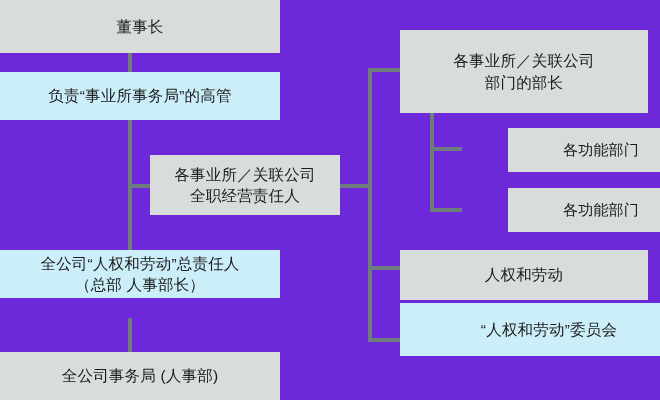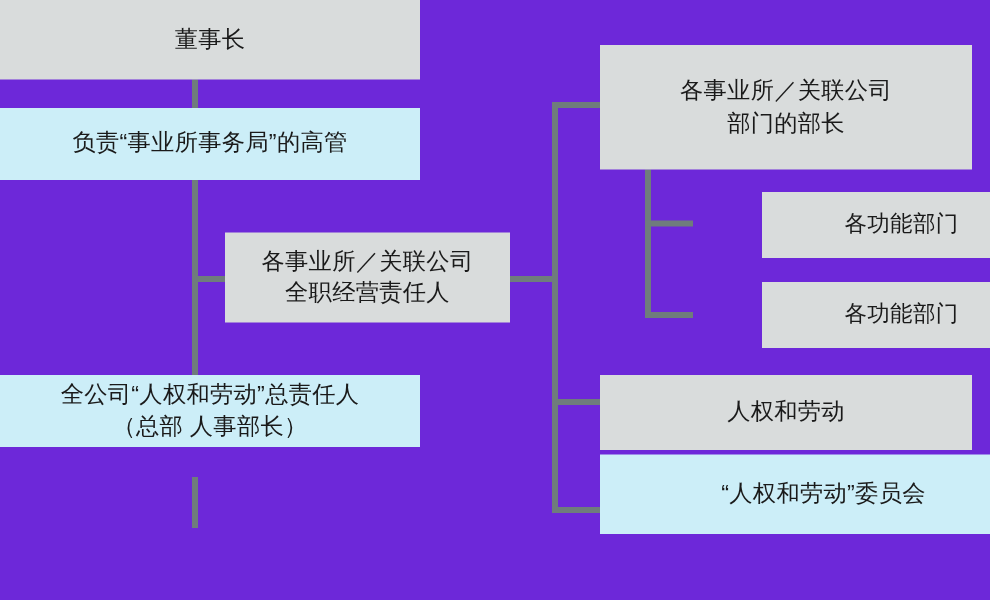--- a/index.html
+++ b/index.html
@@ -65,20 +65,21 @@
   <div class="conn h" style="left:430px; top:147px; width:32px;"></div>
   <div class="conn h" style="left:430px; top:208px; width:32px;"></div>
 
   <div class="node gray" style="left:0px; top:0px; width:280px; height:53px;">董事长</div>
 
   <div class="node blue" style="left:0px; top:72px; width:280px; height:48px;">负责“事业所事务局”的高管</div>
 
   <div class="node blue" style="left:0px; top:250px; width:280px; height:48px;">全公司“人权和劳动”总责任人
 （总部 人事部长）</div>
 
+  <div class="node gray" style="left:0px; top:352px; width:280px; height:48px;">全公司事务局 (人事部)</div>
 
   <div class="node gray" style="left:150px; top:155px; width:190px; height:60px;">各事业所／关联公司
 全职经营责任人</div>
 
   <div class="node gray" style="left:400px; top:30px; width:248px; height:83px;">各事业所／关联公司
 部门的部长</div>
 
   <div class="node gray small" style="left:462px; top:128px; width:186px; height:44px;">各功能部门</div>
 
   <div class="node gray small" style="left:462px; top:188px; width:186px; height:44px;">各功能部门</div>

